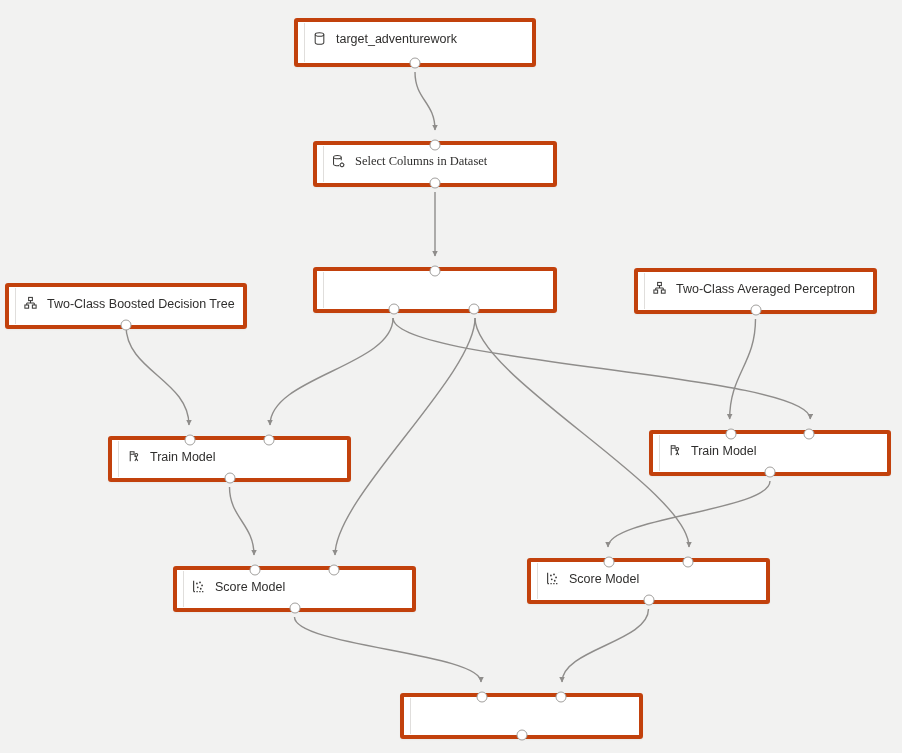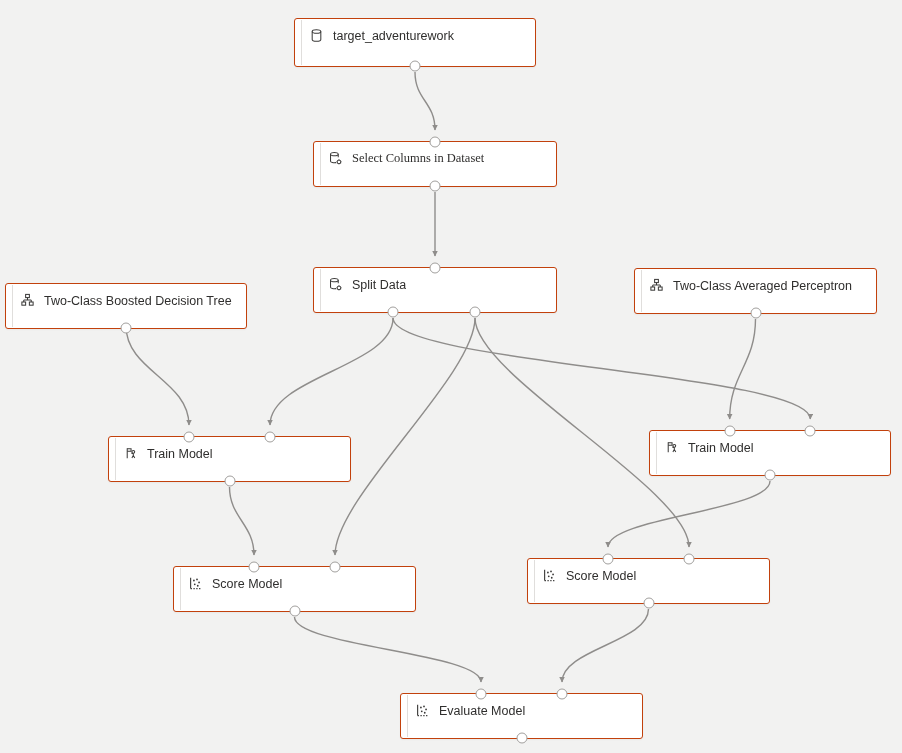--- a/index.html
+++ b/index.html
@@ -7,21 +7,21 @@
     position:relative;
     width:902px;height:753px;
     background:#f2f2f1;
     overflow:hidden;
     font-family:"Liberation Sans", sans-serif;
   }
   #edge-layer{position:absolute;left:0;top:0;z-index:1;}
   .node{
     position:absolute;
     background:#ffffff;
-    border:1px solid #c2410c;
+    border:4px solid #c2410c;
     border-radius:3px;
     box-sizing:border-box;
     box-shadow:0 1px 2px rgba(0,0,0,0.04);
     z-index:2;
     cursor:pointer;
   }
   .node .handle{
     position:absolute;left:6px;top:1px;bottom:1px;width:1px;
     background:#e0dedc;
   }
@@ -98,32 +98,20 @@
               <path stroke-width="1" d="M11.7 8.9 V9.7 M11.7 13.5 V14.3 M9 11.6 H9.8 M13.6 11.6 H14.4 M9.8 9.7 l.6 .6 M13 12.9 l.6 .6 M13.6 9.7 l-.6 .6 M10.4 12.9 l-.6 .6"></path>
             </svg>
           </span>
           <span class="label">Select Columns in Dataset</span>
         </div>
         <div class="port" style="left: 50%; top: 0px;"></div>
         <div class="port" style="left: 50%; top: 100%;"></div>
       </div>
       <div class="node" style="left: 313px; top: 267px; width: 244px; height: 46px;">
         <div class="handle"></div>
-        <div class="row">
-          <span class="icon">
-            <svg width="15" height="15" viewBox="0 0 16 16" fill="none" stroke="#3b3a39" stroke-width="1.1">
-              <ellipse cx="6.8" cy="3.4" rx="4.1" ry="1.7"></ellipse>
-              <path d="M2.7 3.4 L2.7 10.9 A4.1 1.7 0 0 0 8.6 12.4"></path>
-              <path d="M10.9 3.4 L10.9 6.6"></path>
-              <circle cx="11.7" cy="11.6" r="1.9" stroke-width="1"></circle>
-              <path stroke-width="1" d="M11.7 8.9 V9.7 M11.7 13.5 V14.3 M9 11.6 H9.8 M13.6 11.6 H14.4 M9.8 9.7 l.6 .6 M13 12.9 l.6 .6 M13.6 9.7 l-.6 .6 M10.4 12.9 l-.6 .6"></path>
-            </svg>
-          </span>
-          <span class="label">Split Data</span>
-        </div>
         <div class="port" style="left: 50%; top: 0px;"></div>
         <div class="port" style="left: 32.8%; top: 100%;"></div>
         <div class="port" style="left: 66.4%; top: 100%;"></div>
       </div>
       <div class="node" style="left: 5px; top: 275px; width: 242px; height: 46px; margin-top: 8px;">
         <div class="handle"></div>
         <div class="row">
           <span class="icon">
             <svg width="15" height="15" viewBox="0 0 16 16" fill="none" stroke="#3b3a39" stroke-width="1.1">
               <rect x="6" y="1.5" width="4" height="3.4"></rect>
@@ -224,34 +212,18 @@
             </svg>
           </span>
           <span class="label">Score Model</span>
         </div>
         <div class="port" style="left: 33.33%; top: 0px;"></div>
         <div class="port" style="left: 66.67%; top: 0px;"></div>
         <div class="port" style="left: 50%; top: 100%;"></div>
       </div>
       <div class="node" style="left: 400px; top: 693px; width: 243px; height: 46px;">
         <div class="handle"></div>
-        <div class="row">
-          <span class="icon">
-            <svg width="15" height="15" viewBox="0 0 16 16" fill="none" stroke="#3b3a39">
-              <path stroke-width="1.2" d="M2.8 1.8 V13.4"></path>
-              <path stroke-width="1.2" stroke-dasharray="1.4 1.6" d="M2.8 13.4 H13.8"></path>
-              <g fill="#3b3a39" stroke="none">
-                <circle cx="6.3" cy="4.8" r="0.95"></circle>
-                <circle cx="9.6" cy="3.6" r="0.95"></circle>
-                <circle cx="11.8" cy="6.8" r="0.95"></circle>
-                <circle cx="7.2" cy="8.9" r="0.95"></circle>
-                <circle cx="10.4" cy="10.4" r="0.95"></circle>
-              </g>
-            </svg>
-          </span>
-          <span class="label">Evaluate Model</span>
-        </div>
         <div class="port" style="left: 33.33%; top: 0px;"></div>
         <div class="port" style="left: 66.67%; top: 0px;"></div>
         <div class="port" style="left: 50%; top: 100%;"></div>
       </div>
     </div>
 </div>
 
 </body></html>

